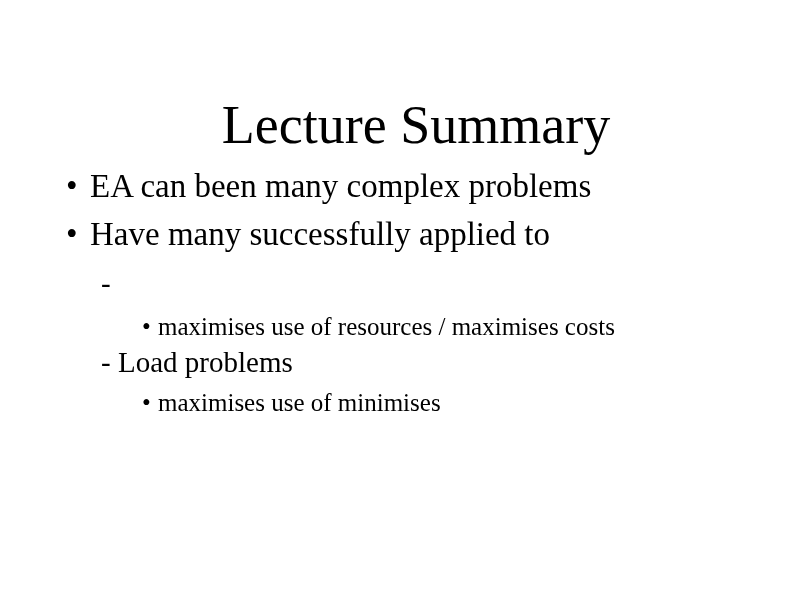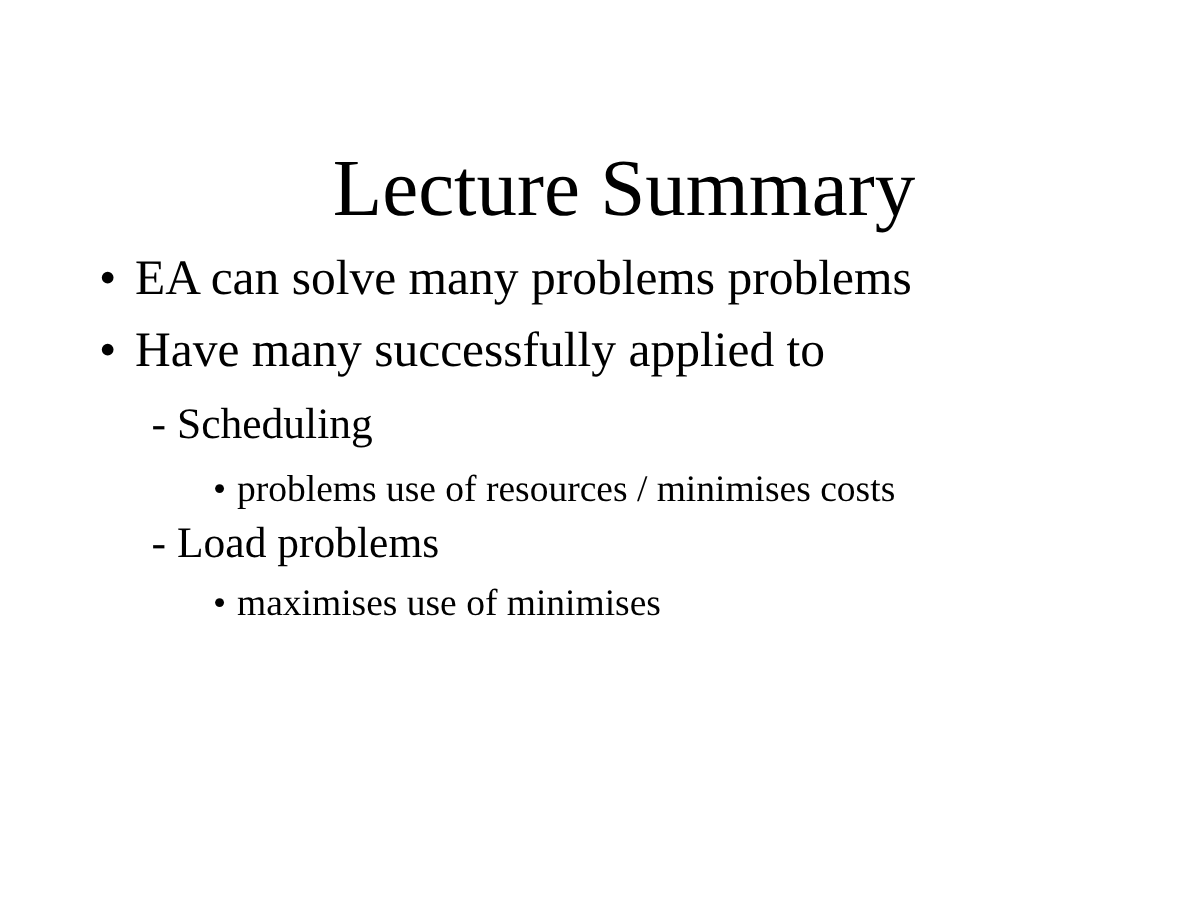--- a/index.html
+++ b/index.html
@@ -54,33 +54,32 @@
   .pos5 { top: 390px; }
 </style>
 </head>
 <body>
 
 <div class="slide">
   <h1 class="title">Lecture Summary</h1>
   <div id="bullet-list">
       <div class="row lvl1 pos0">
         <span class="marker">•</span>
-        <span class="text">EA can solve many problems problems</span>
+        <span class="text">EA can been many complex problems</span>
       </div>
       <div class="row lvl1 pos1">
         <span class="marker">•</span>
         <span class="text">Have many successfully applied to</span>
       </div>
       <div class="row lvl2 pos2">
         <span class="marker">-</span>
-        <span class="text">Scheduling</span>
       </div>
       <div class="row lvl3 pos3">
         <span class="marker">•</span>
-        <span class="text">problems use of resources / minimises costs</span>
+        <span class="text">maximises use of resources / maximises costs</span>
       </div>
       <div class="row lvl2 pos4">
         <span class="marker">-</span>
         <span class="text">Load problems</span>
       </div>
       <div class="row lvl3 pos5">
         <span class="marker">•</span>
         <span class="text">maximises use of minimises</span>
       </div>
     </div>

